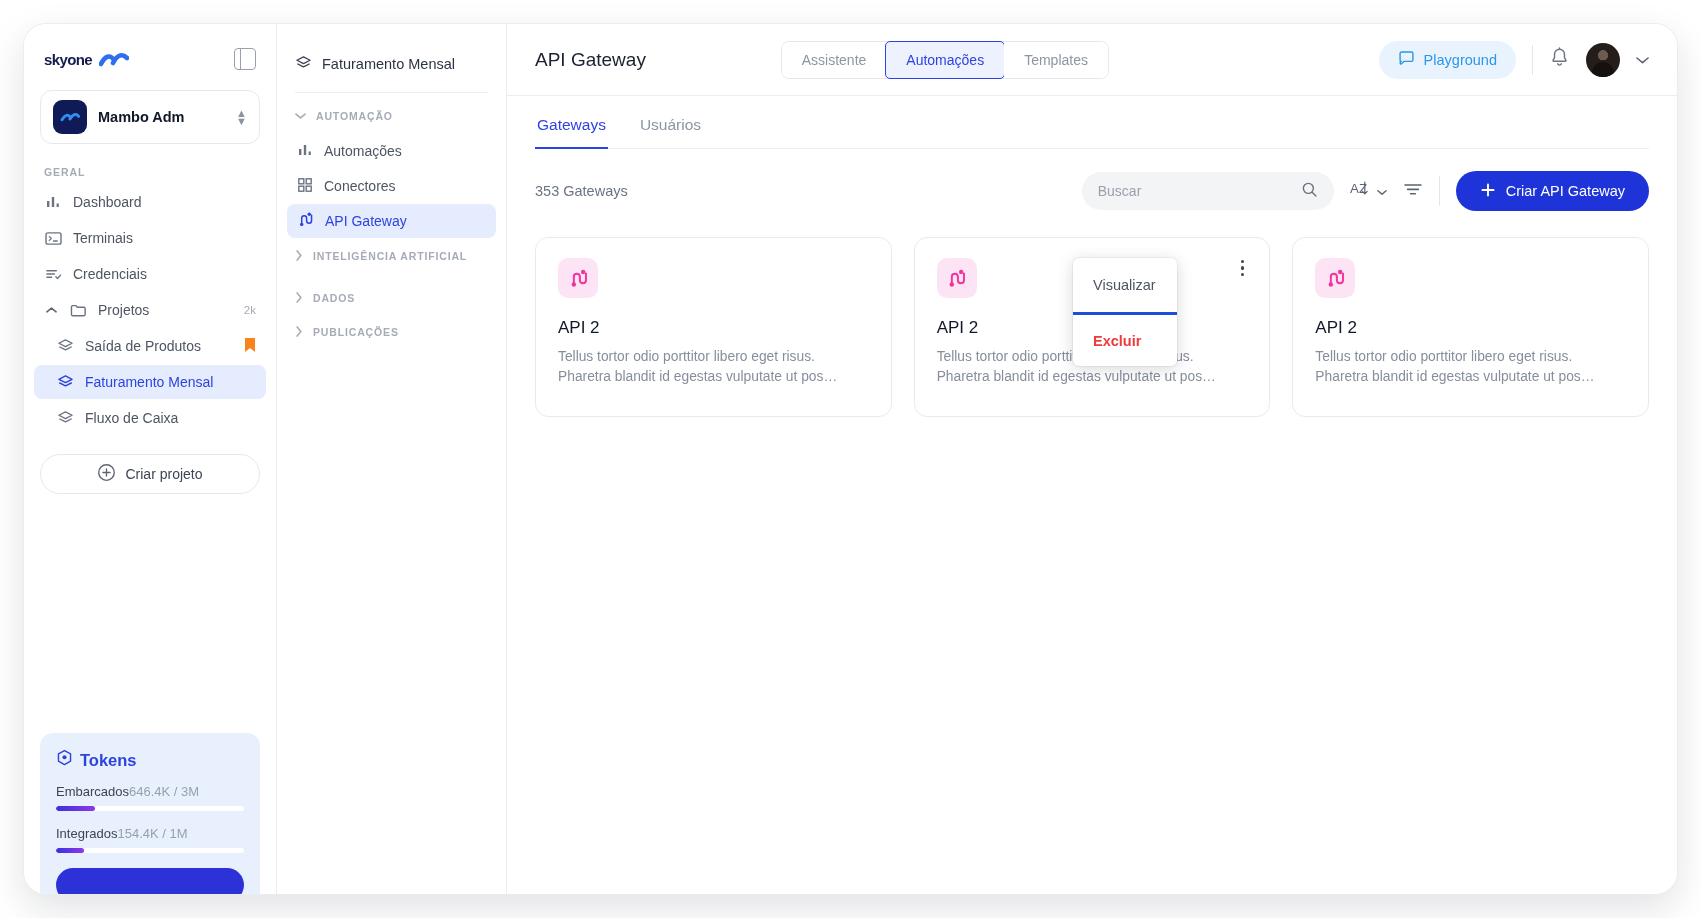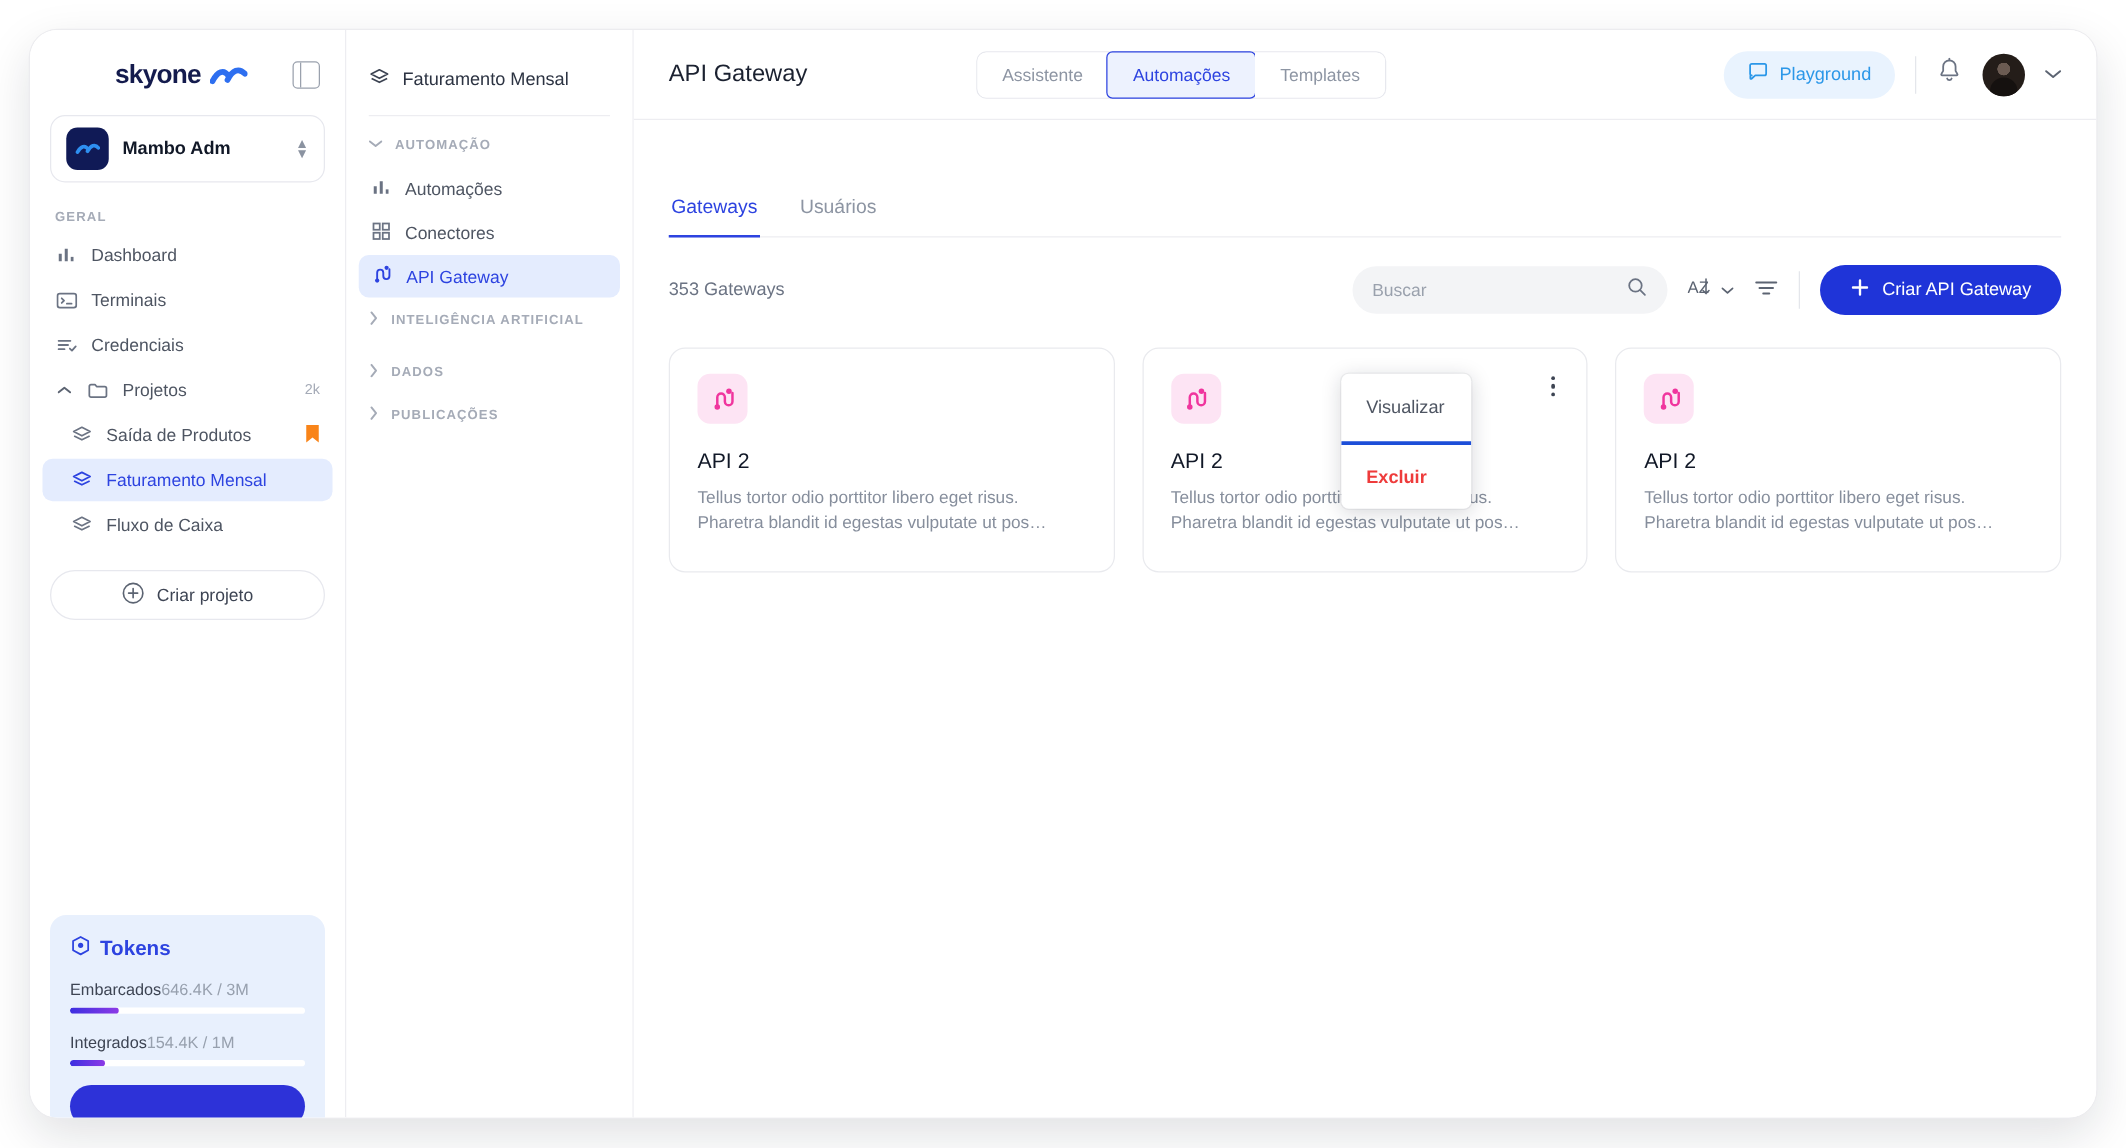--- a/index.html
+++ b/index.html
@@ -32,23 +32,22 @@
     border-right: 1px solid #ededf1;
     display: flex; flex-direction: column;
     position: relative;
   }
   .brand-row {
     display: flex; align-items: center; justify-content: space-between;
     padding: 24px 20px 12px 20px;
   }
   .brand { display: flex; align-items: center; gap: 7px; }
   .brand-word {
-    font-size: 21px; font-weight: 700; letter-spacing: -.6px;
+    font-size: 15px; font-weight: 700; letter-spacing: -.6px;
     color: #141b4d;
-    margin-left: 48px;
   }
   .brand-mark { display:block; }
   .collapse-btn {
     width: 22px; height: 22px; border-radius: 4px;
     border: 1.6px solid #9aa1ad; cursor: pointer; position: relative;
   }
   .collapse-btn::after {
     content:""; position:absolute; left:5px; top:0; bottom:0;
     border-left: 1.6px solid #9aa1ad;
   }
@@ -172,21 +171,21 @@
   }
   .avatar::after{
     content:""; position:absolute; left:50%; top:56%; transform:translateX(-50%);
     width: 22px; height: 18px; border-radius: 11px 11px 0 0; background:#15110f;
   }
 
   .content { flex: 1; background: #fff; padding: 0 28px; overflow: hidden; }
   .tabs { display:flex; gap: 30px; border-bottom: 1px solid #ededf1; padding-top: 20px;}
   .tab {
     padding: 0 2px 13px 2px; font-size: 15.5px; color: #8d95a3; cursor: pointer;
-    border-bottom: 2.5px solid transparent; margin-bottom: -1px; margin-top: 41px;
+    border-bottom: 2.5px solid transparent; margin-bottom: -1px;
   }
   .tab.on { color: #2d43e0; border-bottom-color: #2d43e0; }
 
   .toolbar { display:flex; align-items:center; padding: 22px 0 0 0; }
   .count { font-size: 14.5px; color: #6b7383; }
   .tools { margin-left:auto; display:flex; align-items:center; gap: 16px; }
   .search {
     width: 252px; height: 38px; border-radius: 19px; background: #f3f4f6;
     display:flex; align-items:center; padding: 0 16px; gap: 8px;
   }

